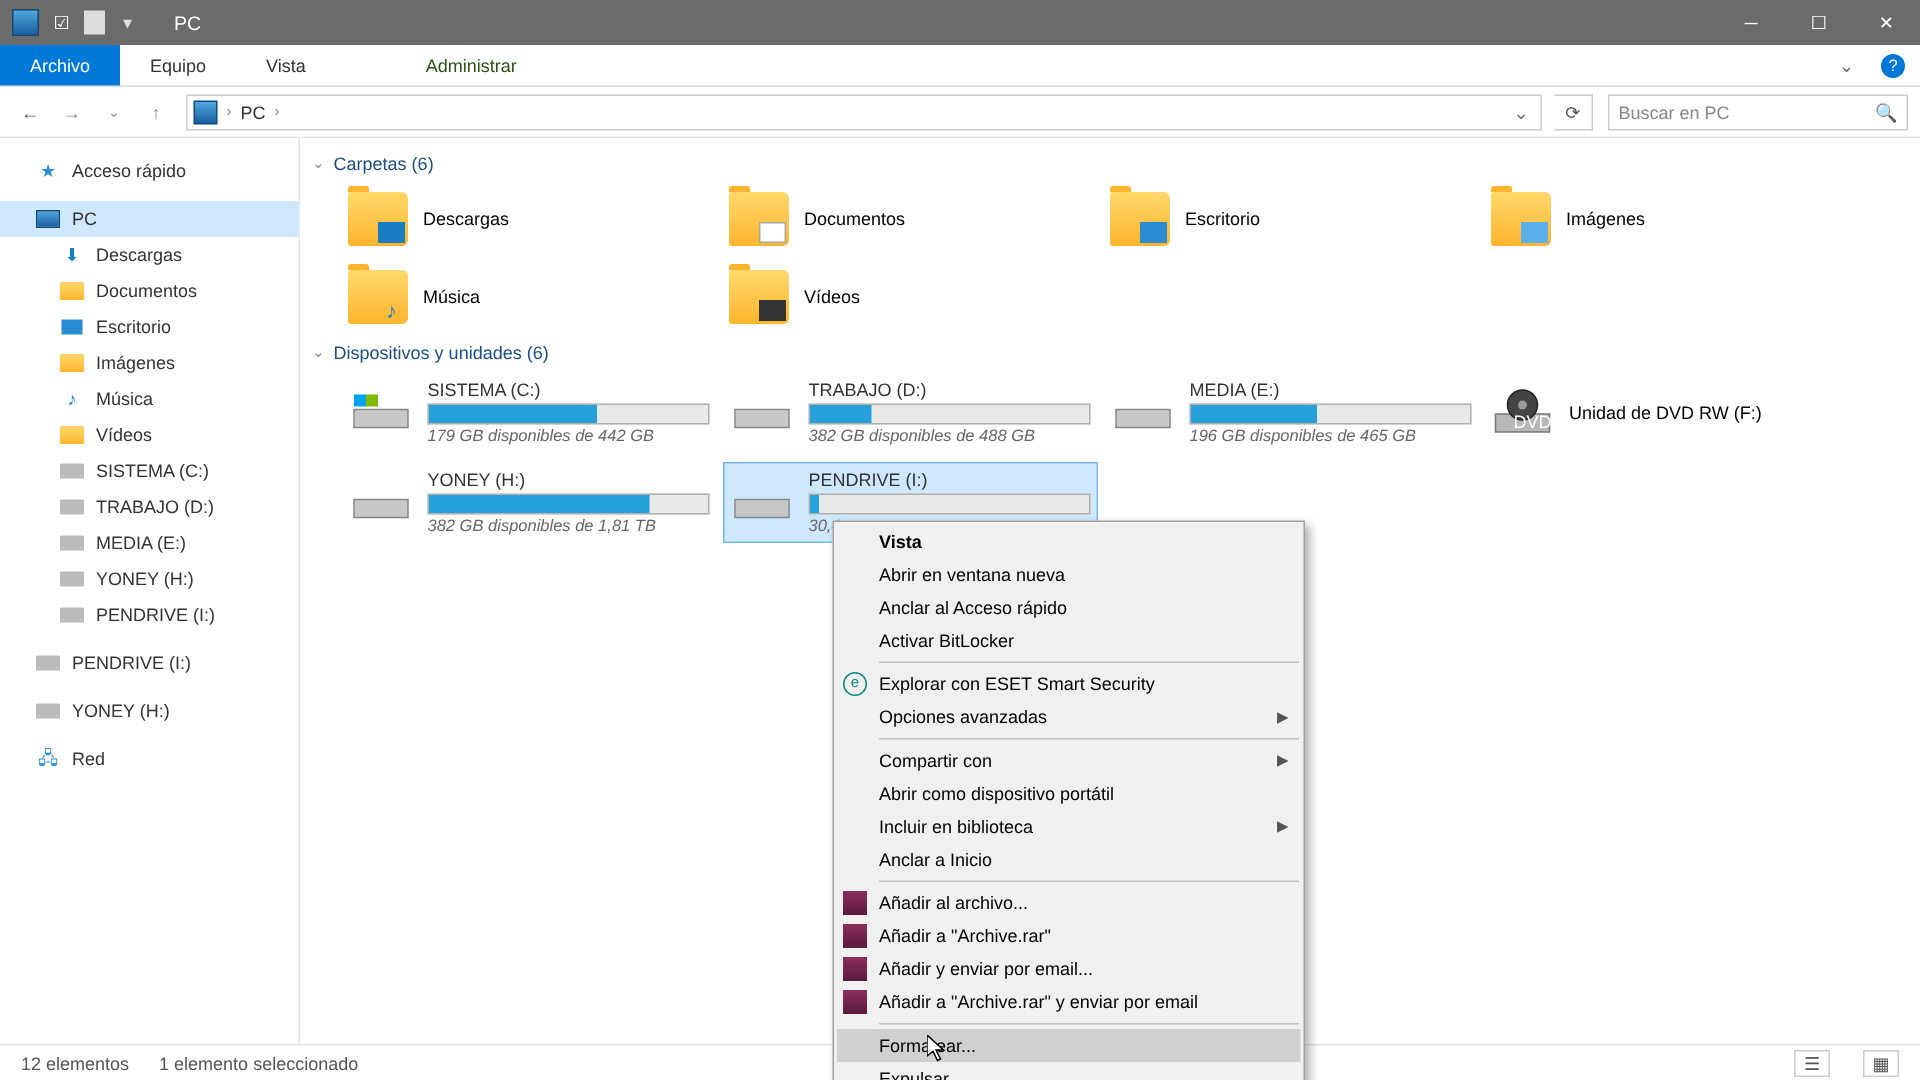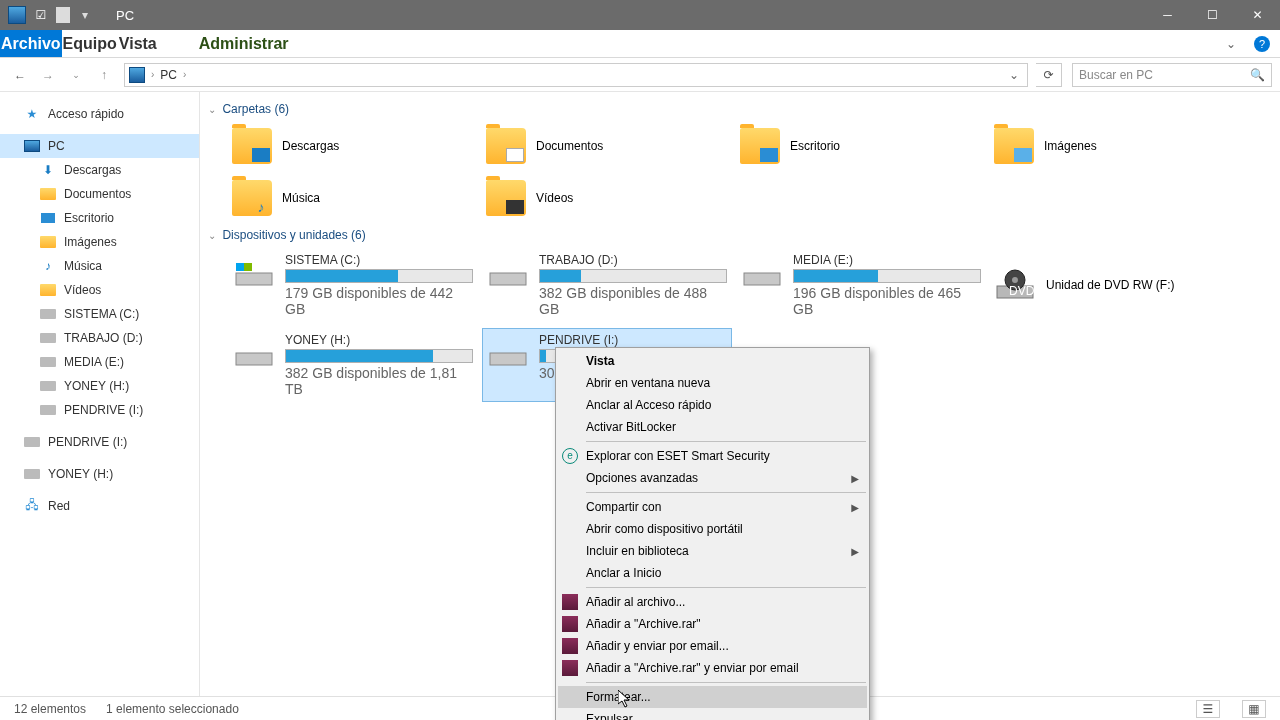--- a/index.html
+++ b/index.html
@@ -10,21 +10,21 @@
 .titlebar .qat { display: flex; gap: 6px; padding: 0 8px; align-items: center; }
 .titlebar .qat span { width: 18px; height: 18px; display: inline-flex; align-items: center; justify-content: center; }
 .titlebar .drive-tools { background: #a3e07a; color: #2d5016; height: 30px; display: flex; align-items: center; padding: 0 14px; font-size: 12px; }
 .titlebar .winlabel { padding: 0 14px; font-size: 13px; }
 .titlebar .spacer { flex: 1; }
 .titlebar .winbtns { display: flex; }
 .titlebar .winbtns div { width: 45px; height: 30px; display: flex; align-items: center; justify-content: center; color: #fff; }
 
 
 .ribbon { height: 28px; background: #fff; border-bottom: 1px solid #d9d9d9; display: flex; align-items: stretch; }
-.ribbon .tab { padding: 0 1px; display: flex; align-items: center; font-size: 16px; color: #333; font-weight: bold; }
+.ribbon .tab { padding: 0 20px; display: flex; align-items: center; font-size: 12px; color: #333; }
 .ribbon .tab.file { background: #0078d7; color: #fff; }
 .ribbon .tab.admin { color: #2d5016; }
 .ribbon .spacer { flex: 1; }
 .ribbon .chev { padding: 0 8px; display: flex; align-items: center; color: #666; }
 .ribbon .help { padding: 0 10px; display: flex; align-items: center; }
 
 
 .navbar { height: 34px; border-bottom: 1px solid #e5e5e5; display: flex; align-items: center; padding: 0 8px; gap: 4px; }
 .navbar .navbtn { width: 24px; height: 24px; display: flex; align-items: center; justify-content: center; color: #888; }
 .navbar .navbtn.back { color: #555; }
@@ -58,21 +58,21 @@
 .folder-icon.y::before { content: ""; position: absolute; top: -4px; left: 0; width: 14px; height: 4px; background: #ffb42e; border-radius: 2px 2px 0 0; }
 .folder-sub { position: absolute; right: 2px; bottom: 2px; width: 18px; height: 14px; }
 .drives-grid { display: grid; grid-template-columns: repeat(4, 250px); gap: 6px 4px; padding-left: 20px; }
 .drive-item { display: flex; gap: 10px; padding: 4px; border: 1px solid transparent; }
 .drive-item.sel { background: #cde8ff; border: 1px solid #7ab8e6; }
 .drive-icon { width: 42px; height: 42px; display: flex; align-items: center; justify-content: center; }
 .drive-body { flex: 1; }
 .drive-name { color: #333; padding-bottom: 2px; }
 .bar { height: 14px; border: 1px solid #b0b0b0; background: #e8e8e8; position: relative; margin-bottom: 2px; }
 .bar .fill { position: absolute; left: 0; top: 0; bottom: 0; background: #26a0da; }
-.drive-info { font-size: 14px; color: #666; }
+.drive-info { font-size: 11px; color: #666; font-style: italic; }
 .dvd-item { display: flex; align-items: center; gap: 10px; padding: 4px; }
 
 
 .ctxmenu { position: absolute; left: 555px; top: 347px; width: 315px; background: #f0f0f0; border: 1px solid #a0a0a0; box-shadow: 3px 3px 6px rgba(0,0,0,0.3); padding: 2px; z-index: 100; }
 .ctxitem { height: 22px; display: flex; align-items: center; padding-left: 28px; padding-right: 20px; color: #000; position: relative; }
 .ctxitem.hover { background: #d0d0d0; }
 .ctxitem .sub { position: absolute; right: 8px; font-size: 10px; color: #555; }
 .ctxitem .cicon { position: absolute; left: 4px; width: 16px; height: 16px; }
 .ctxsep { height: 1px; background: #c0c0c0; margin: 3px 1px 3px 28px; }
 .ctxitem.bold { font-weight: 600; }

